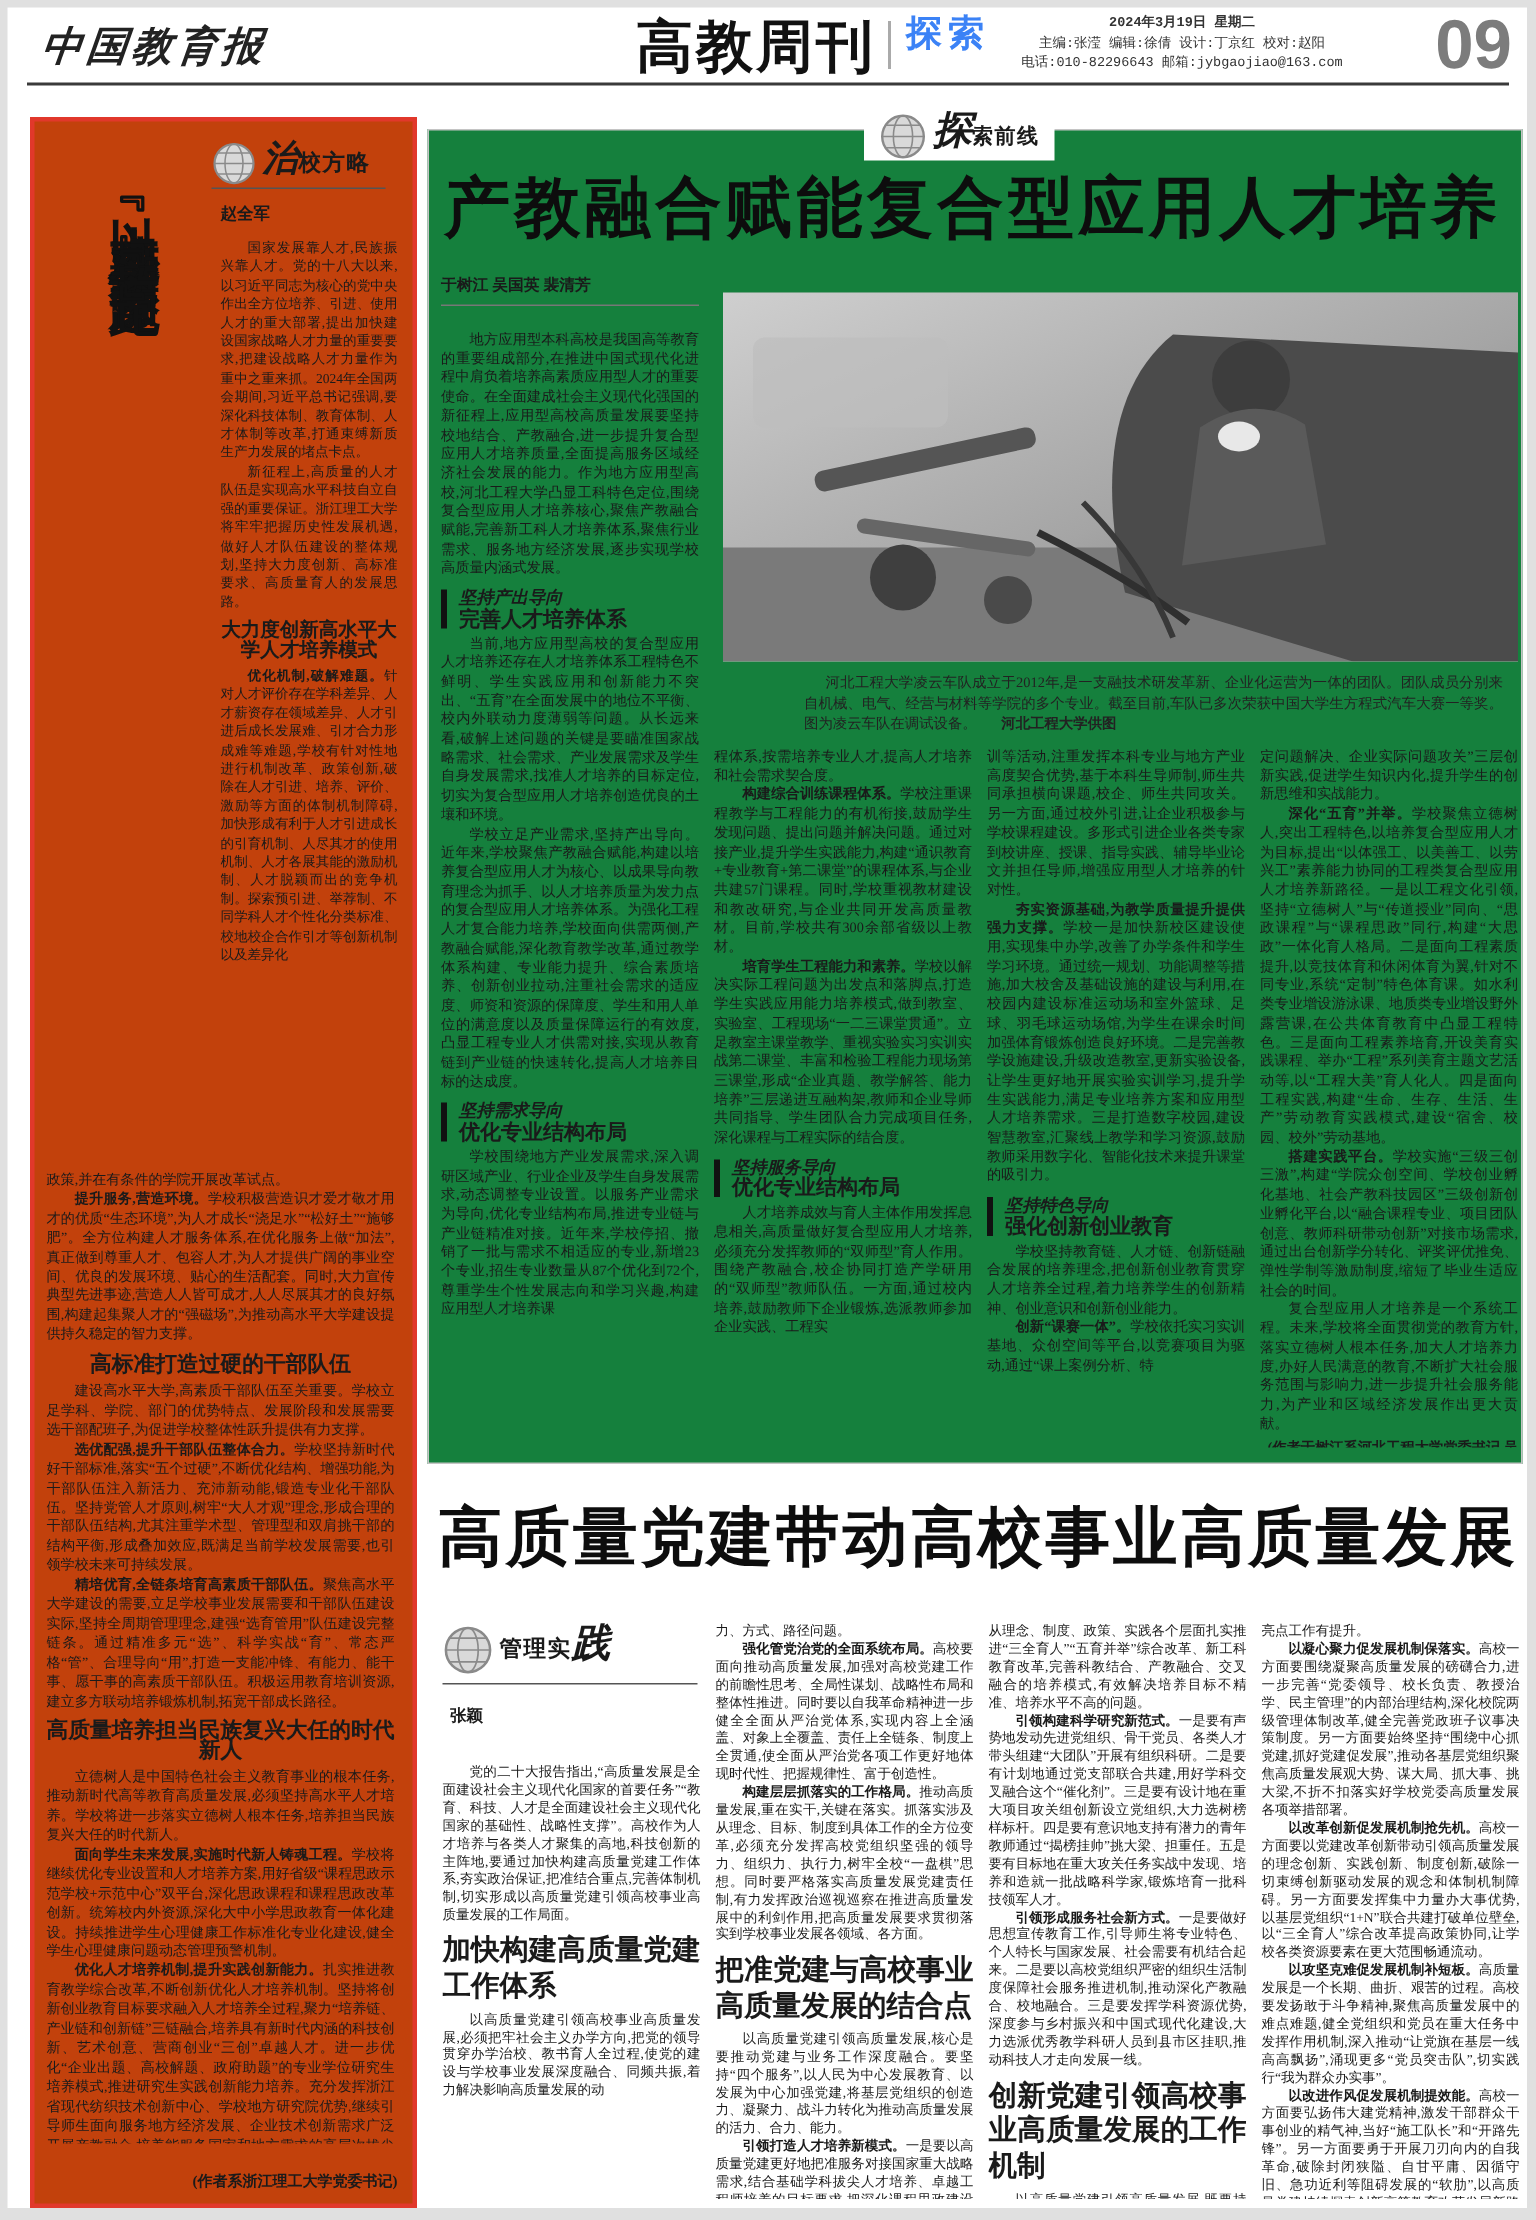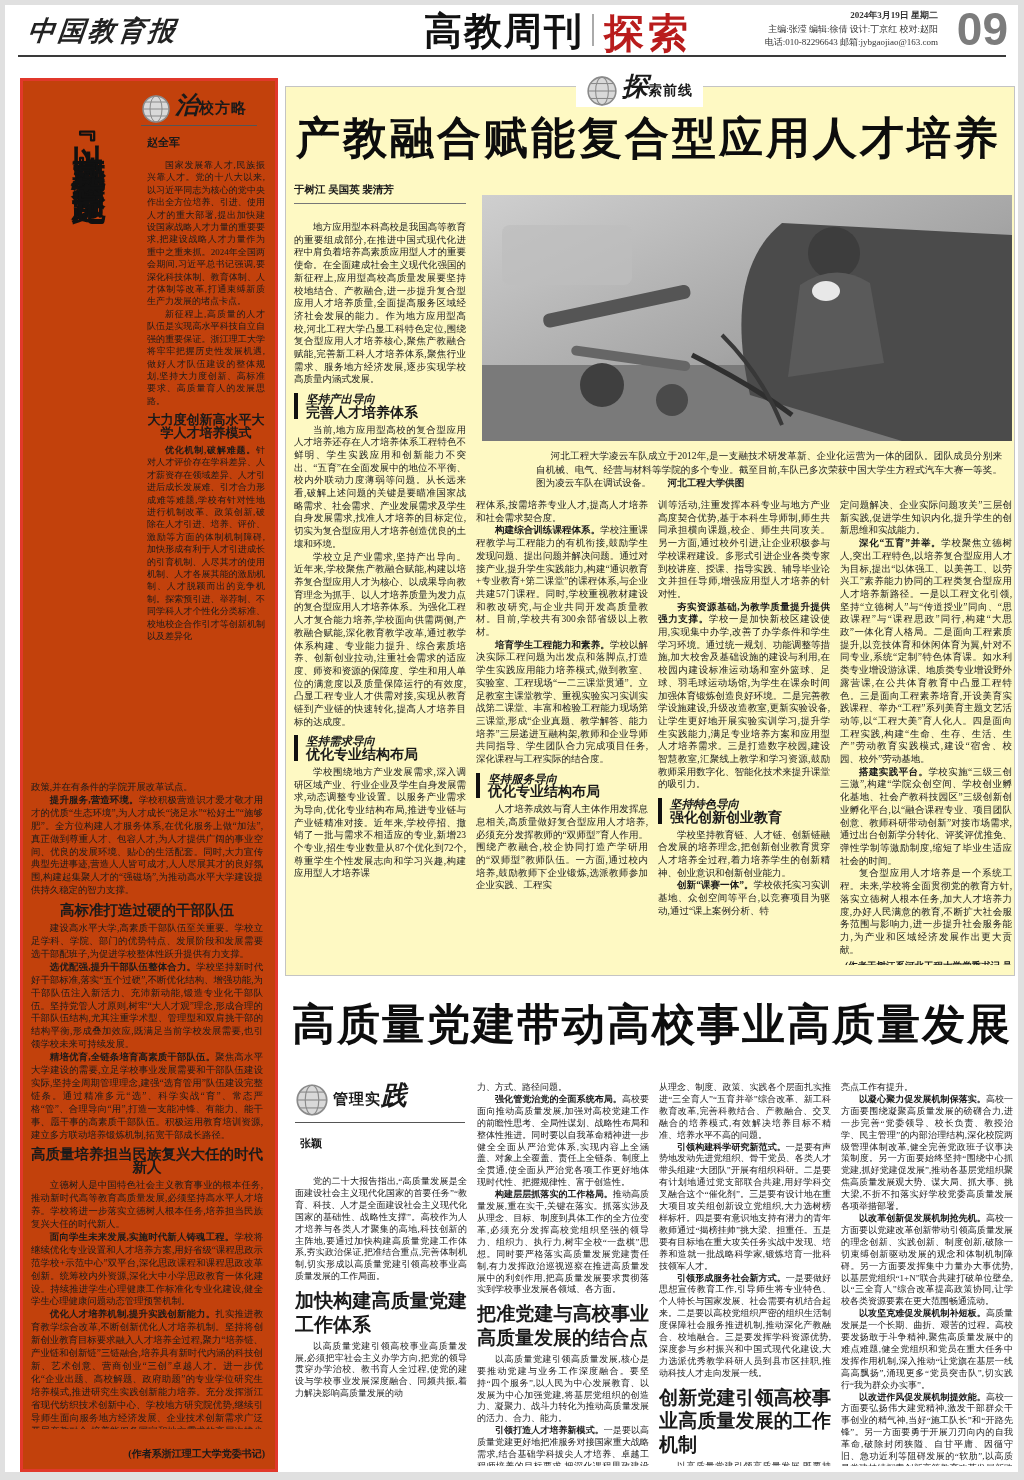--- a/index.html
+++ b/index.html
@@ -11,24 +11,24 @@
   #edge-bottom{left:0;top:1472px;width:1024px;height:8px;}
   #edge-left{left:0;top:0;width:5px;height:1480px;}
   #edge-right{left:1018px;top:0;width:6px;height:1480px;}
 
   
   #logo{position:absolute;left:28px;top:13px;font-size:27px;font-weight:bold;font-style:italic;
         letter-spacing:3px;color:#222;transform:skewX(-6deg);}
   #section-title{position:absolute;left:392px;top:6px;font-size:38px;font-weight:bold;
         font-family:"Liberation Sans","DejaVu Sans",sans-serif;color:#111;letter-spacing:2px;margin-left:32px;}
   #section-divider{position:absolute;left:592px;top:14px;width:2px;height:32px;background:#aaa;}
-  #subsection-title{position:absolute;left:604px;top:6px;font-size:40px;font-weight:bold;
-        font-family:"Liberation Sans","DejaVu Sans",sans-serif;color:#b91c1c;letter-spacing:4px;}
-  #masthead-info{position:absolute;right:86px;top:9px;width:300px;text-align:right;
-        font-size:9px;line-height:1.5;color:#333;font-family:Liberation Serif, serif;}
+  #subsection-title{position:absolute;left:604px;top:6px;font-size:24px;font-weight:bold;
+        font-family:"Liberation Sans","DejaVu Sans",sans-serif;color:#3b82f6;letter-spacing:4px;}
+  #masthead-info{position:absolute;right:86px;top:9px;width:300px;text-align:center;
+        font-size:9px;line-height:1.5;color:#333;font-family:Liberation Mono, monospace;}
   #masthead-info .d1{font-weight:bold;}
   #page-number{position:absolute;right:16px;top:2px;font-size:46px;font-weight:bold;color:#7c7c7c;
         font-family:"Liberation Sans","DejaVu Sans",sans-serif;}
   #masthead-rule{position:absolute;left:18px;top:55px;width:988px;height:2px;background:#3a3a3a;}
 
   
   .col{position:absolute;overflow:hidden;text-align:justify;}
   .para{margin:0;text-indent:2em;}
   .para.cont{text-indent:0;}
   .para .lead{font-weight:bold;}
@@ -47,21 +47,21 @@
         font-family:"Liberation Sans","DejaVu Sans",sans-serif;color:#111;}
   #left-narrow{left:124px;top:78px;width:118px;height:612px;font-size:9px;line-height:12.4px;}
   #left-wide{left:8px;top:700px;width:232px;height:648px;font-size:9.4px;line-height:12.9px;}
   .lsec{margin:7px 0 5px;text-indent:0;text-align:center;font-weight:bold;
         font-family:"Liberation Sans","DejaVu Sans",sans-serif;}
   #left-narrow .lsec{font-size:13px;}
   #left-wide .lsec{font-size:14.5px;}
   #left-note{position:absolute;right:10px;bottom:8px;font-size:10px;font-weight:bold;}
 
   
-  #main-box{position:absolute;left:285px;top:86px;width:728px;height:888px;border:1px solid #c4c4c4;background:#fef9c3;}
+  #main-box{position:absolute;left:285px;top:86px;width:728px;height:888px;border:1px solid #c4c4c4;background:#15803d;}
   .col-label{position:absolute;background:#fff;padding:0 10px;white-space:nowrap;}
   .col-label .script{font-size:26px;font-style:italic;font-weight:bold;}
   .col-label .rest{font-size:14px;font-weight:bold;font-family:"Liberation Sans",sans-serif;letter-spacing:1px;}
   #main-label{left:290px;top:-18px;}
   #main-headline{position:absolute;left:10px;top:22px;width:710px;font-size:44px;font-weight:900;
         letter-spacing:3px;font-family:"Liberation Sans","DejaVu Sans",sans-serif;color:#0d0d0d;}
   #main-byline{position:absolute;left:8px;top:96px;width:172px;font-size:10.5px;font-weight:bold;
         border-bottom:1px solid #777;padding-bottom:6px;}
   #main-photo{position:absolute;left:196px;top:108px;width:530px;height:246px;background:#b9b9b9;overflow:hidden;}
   #main-caption{position:absolute;left:250px;top:362px;width:466px;font-size:9.6px;line-height:13.5px;

